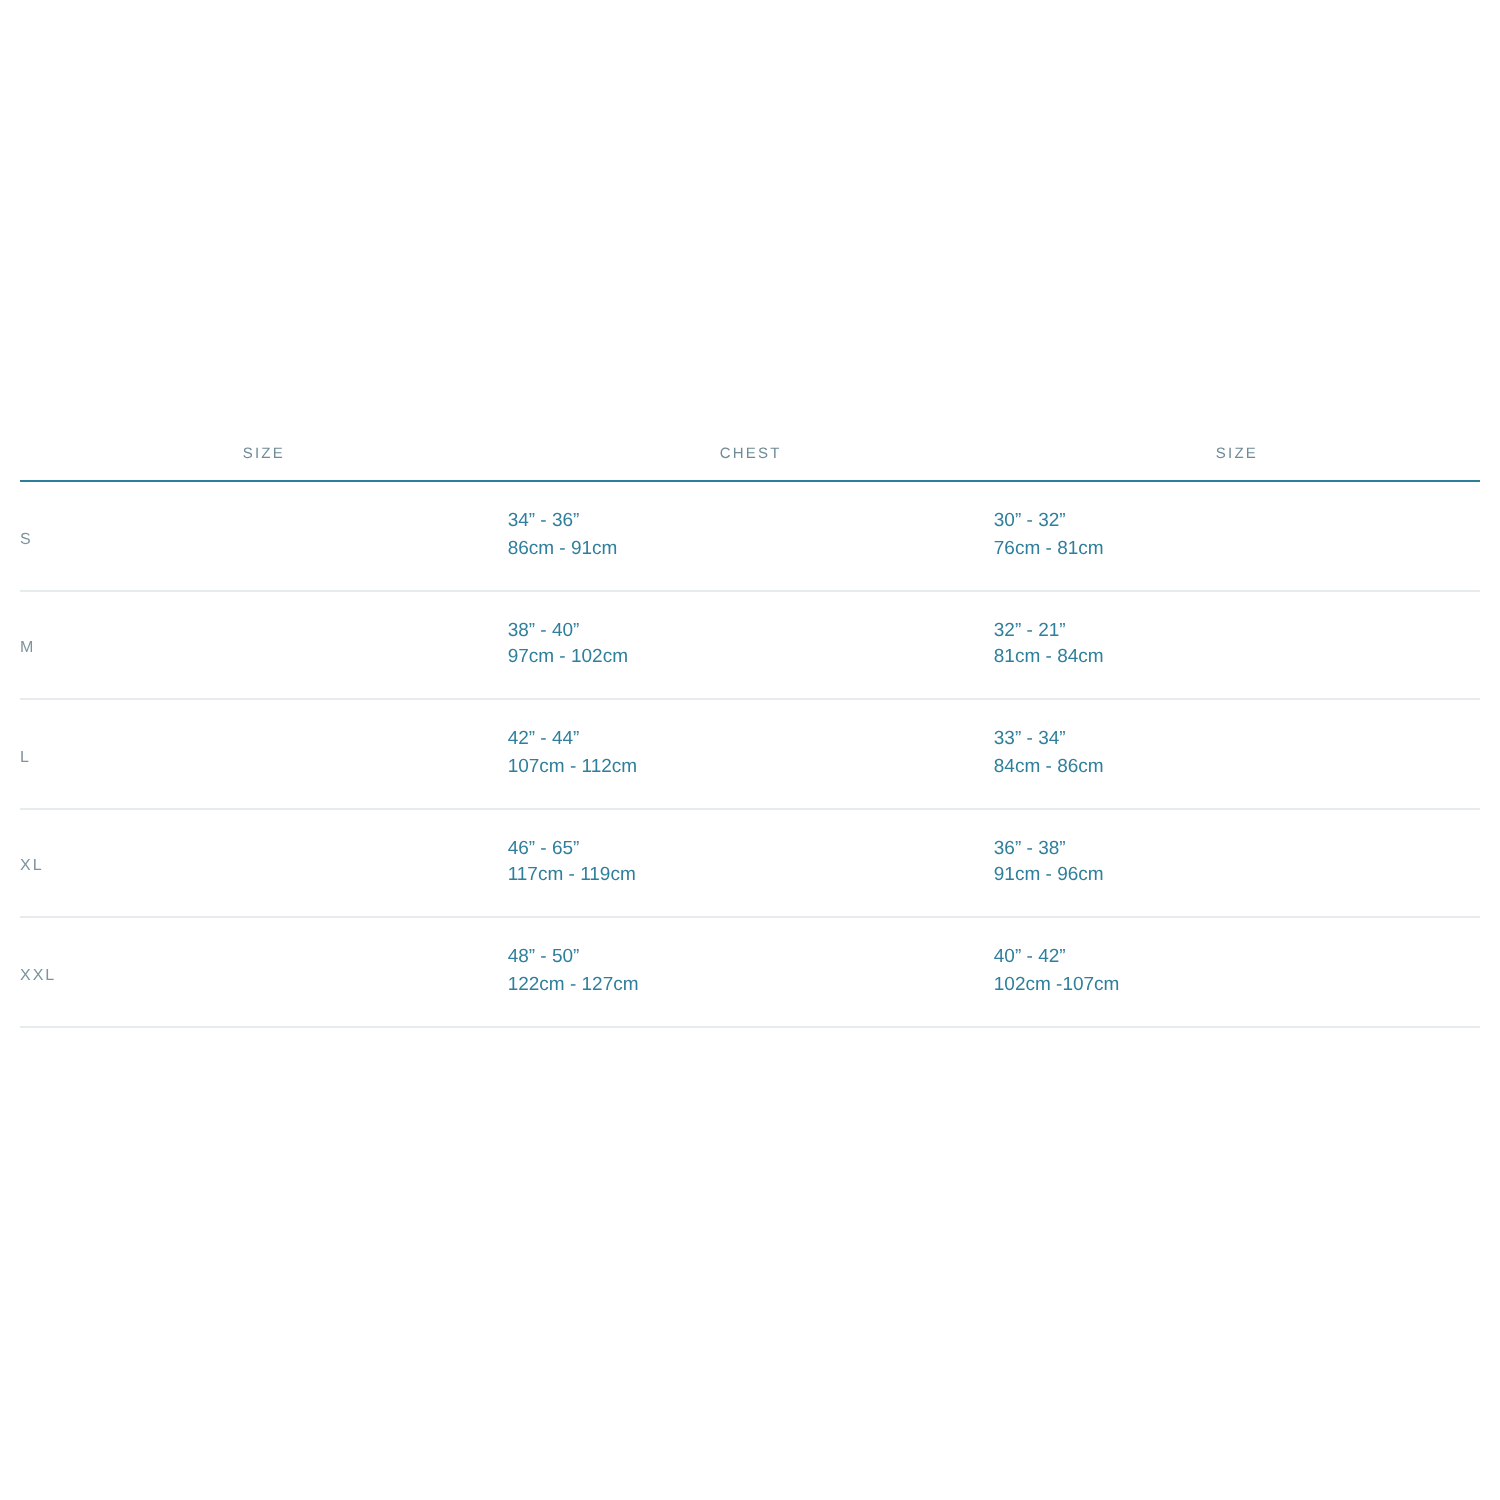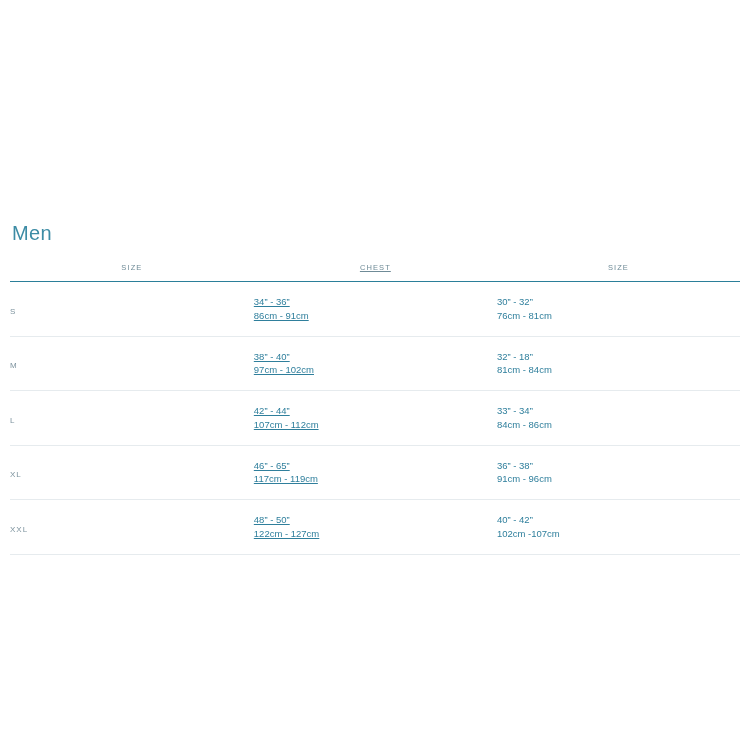--- a/index.html
+++ b/index.html
@@ -53,21 +53,21 @@
   }
   table.size-table tbody tr {
     border-bottom: 1px solid #e6ebee;
   }
   table.size-table tbody td {
     text-align: left;
     padding: 13px 0 13px 0;
     vertical-align: middle;
   }
   .col-size { width: 33.4%; margin-top: 24px; }
-  .col-chest { width: 33.3%; text-decoration: underline; }
+  .col-chest { width: 33.3%; }
   .col-waist { width: 33.3%; }
   .size-label {
     font-size: 8px;
     letter-spacing: 1px;
     color: #7d939e;
   }
   .meas {
     font-size: 9.5px;
     line-height: 1.45;
     color: #2f7f9c;
@@ -75,21 +75,20 @@
   }
   .meas .inches { display: block; }
   .meas .cm { display: block; }
 </style>
 </head>
 <body>
 
 <div class="page">
   <div class="chart-wrap">
 
-    <h1 class="title">Men</h1>
 
     <table class="size-table">
       <thead>
         <tr>
           <th class="col-size">SIZE</th>
           <th class="col-chest">CHEST</th>
           <th class="col-waist">SIZE</th>
         </tr>
       </thead>
       <tbody>
@@ -117,21 +116,21 @@
             <span class="size-label">M</span>
           </td>
           <td class="col-chest">
             <span class="meas">
               <span class="inches">38” - 40”</span>
               <span class="cm">97cm - 102cm</span>
             </span>
           </td>
           <td class="col-waist">
             <span class="meas">
-              <span class="inches">32” - 18”</span>
+              <span class="inches">32” - 21”</span>
               <span class="cm">81cm - 84cm</span>
             </span>
           </td>
         </tr>
 
         <tr>
           <td class="col-size">
             <span class="size-label">L</span>
           </td>
           <td class="col-chest">

